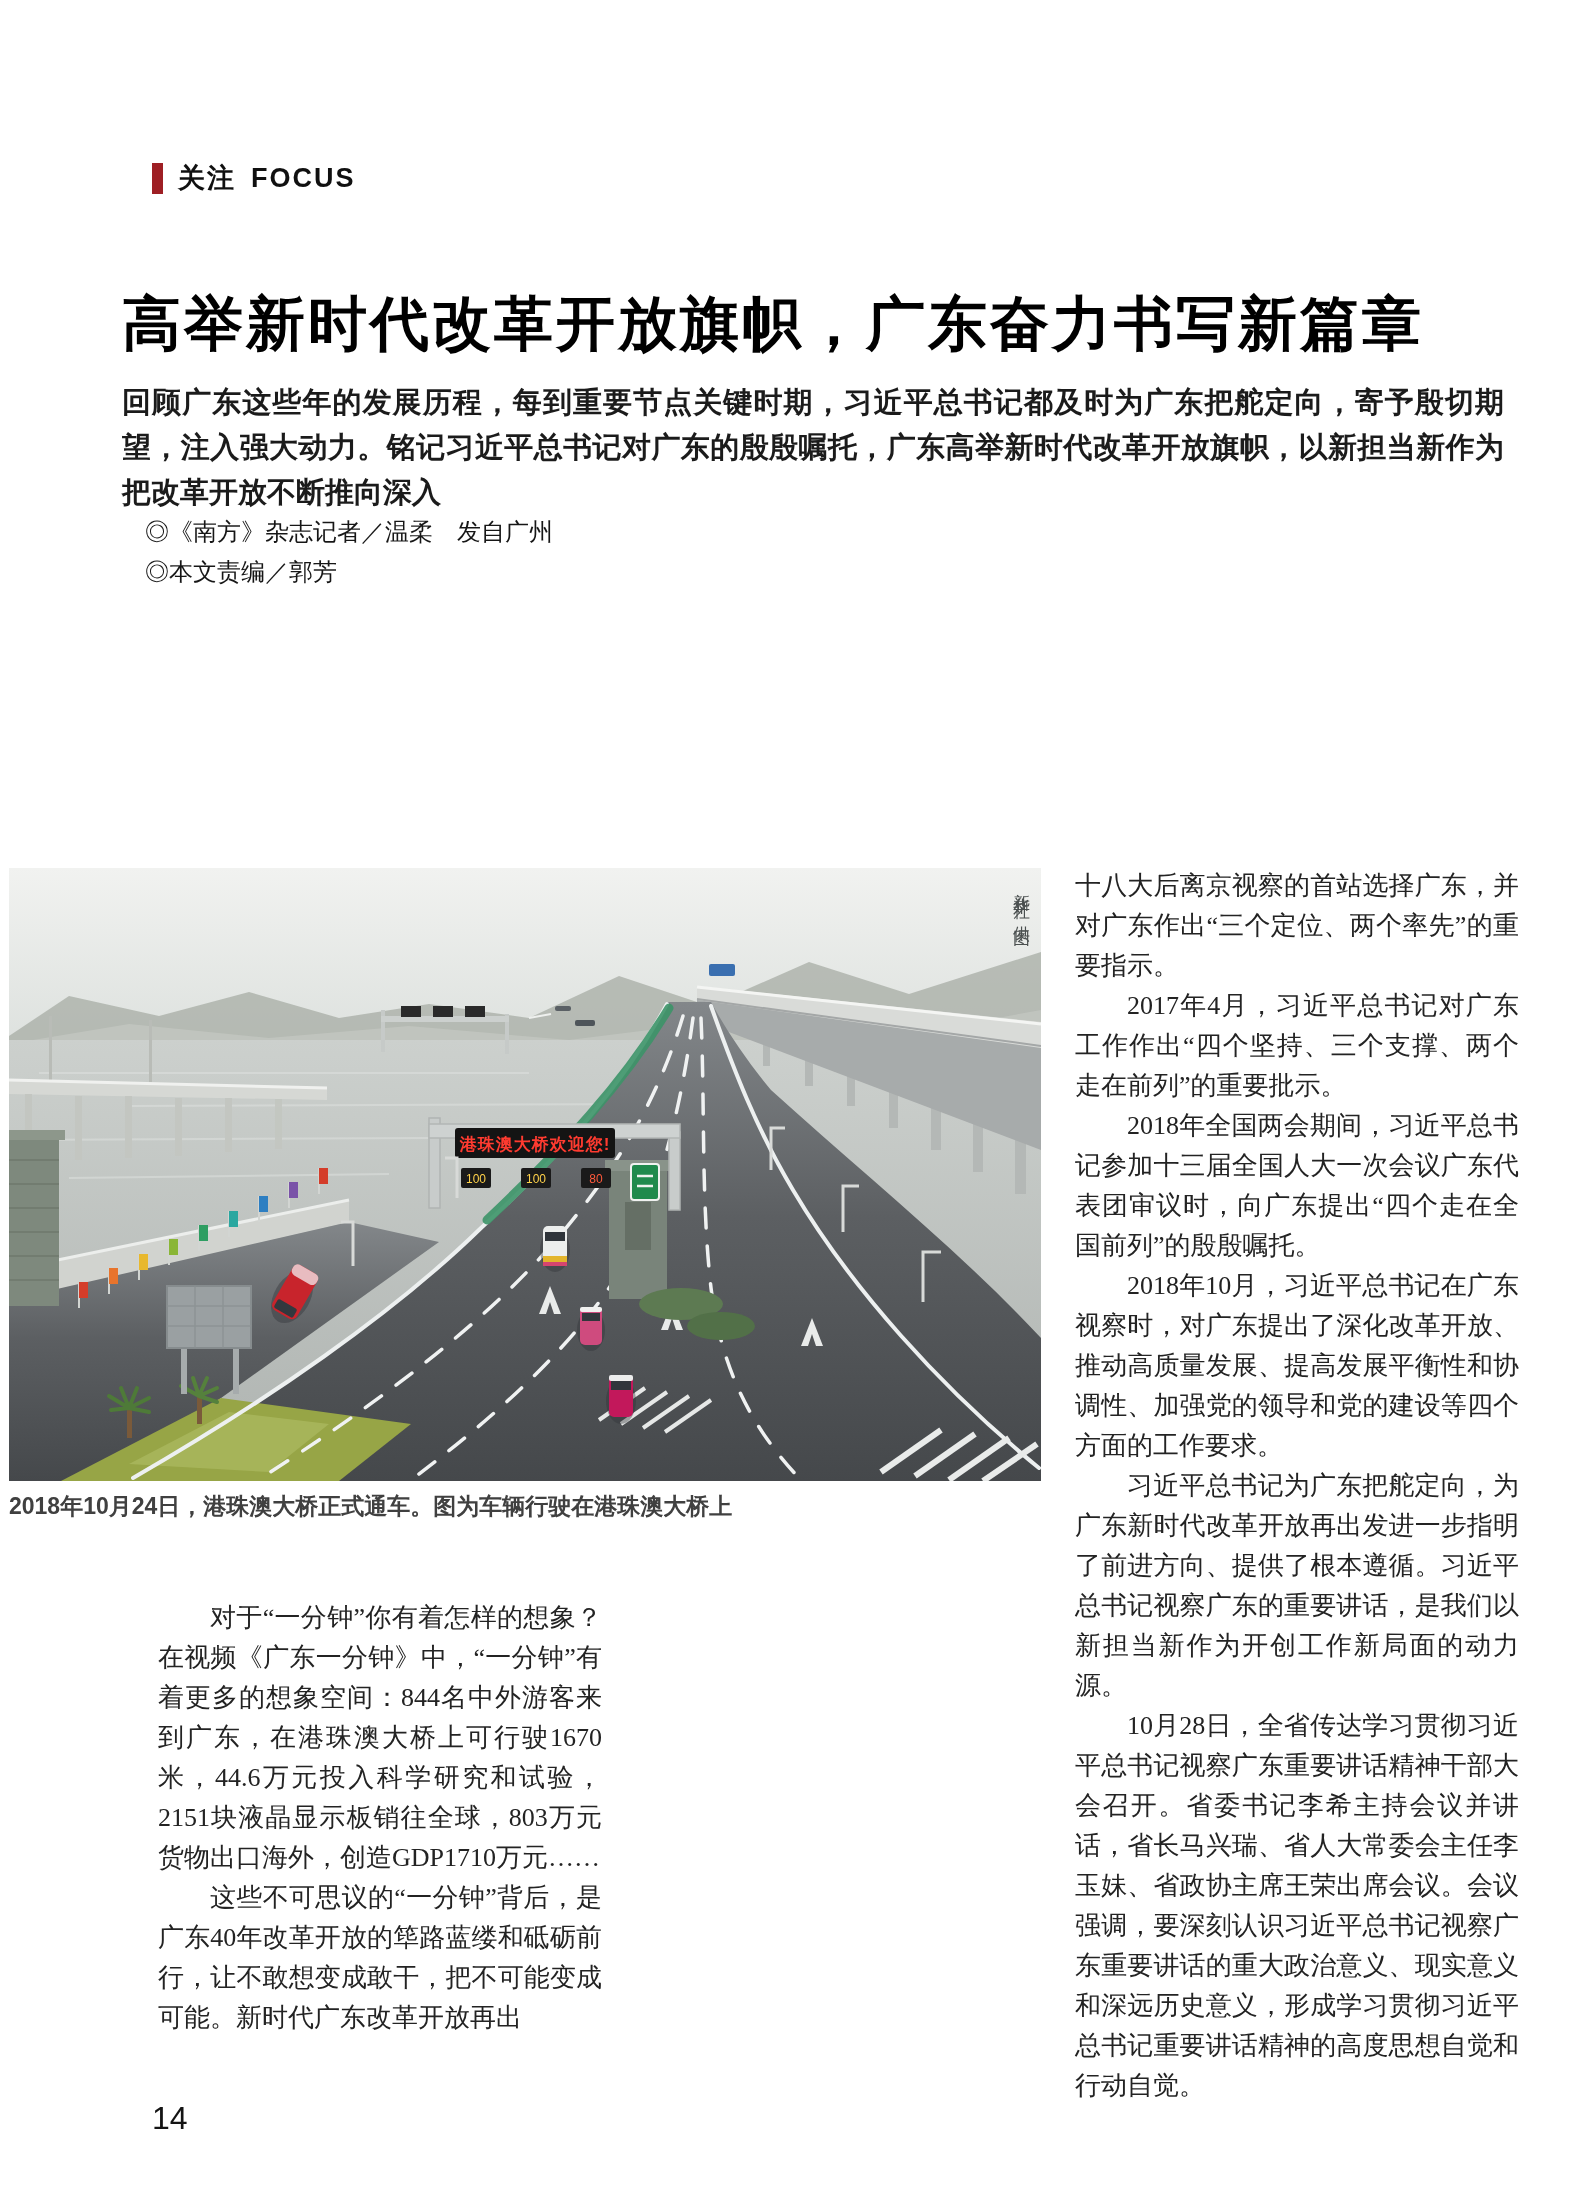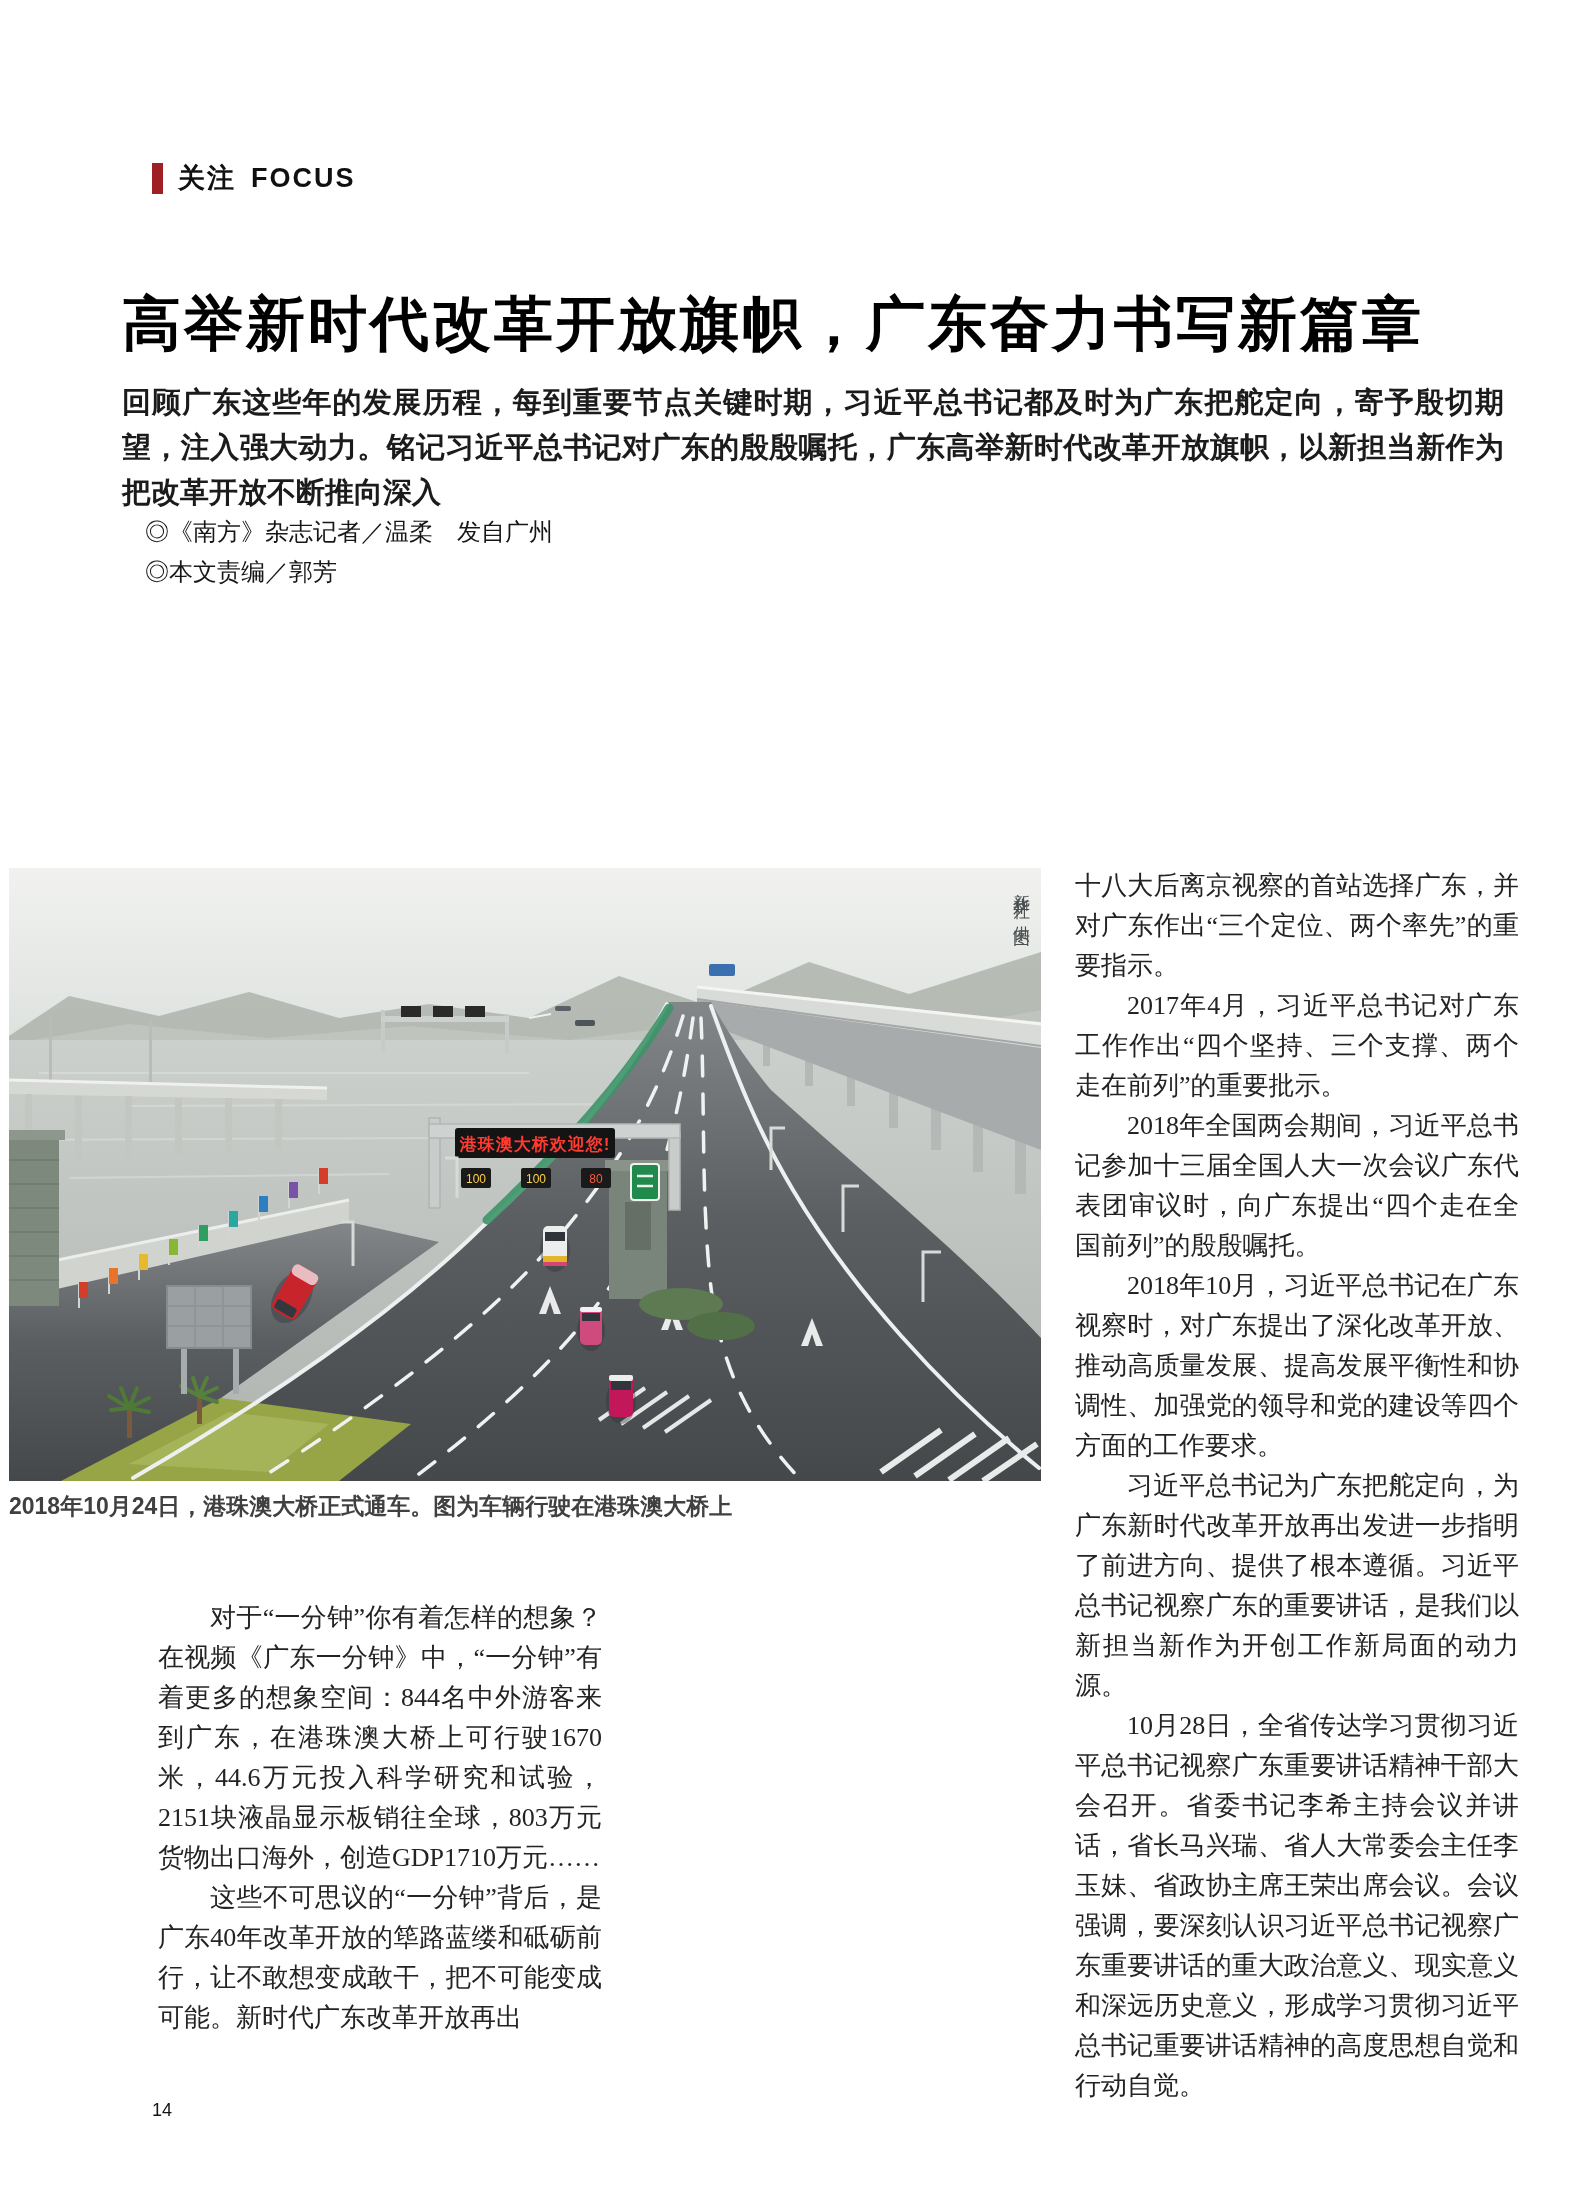--- a/index.html
+++ b/index.html
@@ -24,21 +24,21 @@
   
   .col{position:absolute;width:444px;font-family:"Liberation Serif","DejaVu Serif",serif;
        font-size:26px;line-height:40px;color:#232323;text-align:justify;}
   .col p{margin:0;text-indent:2em;}
   .col p.cont{text-indent:0;}
   .subhead{font-family:"Liberation Sans",sans-serif;font-weight:800;font-size:31px;
            color:#000;margin:42px 0 16px 0;text-indent:0;line-height:40px;}
   #col-left{left:150px;top:1598px;margin-left:8px;}
   #col-mid{left:610px;top:1598px;}
   #col-right{left:1075px;top:866px;}
-  .pagenum{position:absolute;left:152px;top:2100px;font-size:18px;color:#141414;}
+  .pagenum{position:absolute;left:152px;top:2100px;font-size:32px;color:#141414;}
 </style>
 </head>
 <body>
 
 <div class="page">
 
   <div class="kicker">
     <span class="kicker-bar"></span>
     <span>关注</span>
     <span>FOCUS</span>

